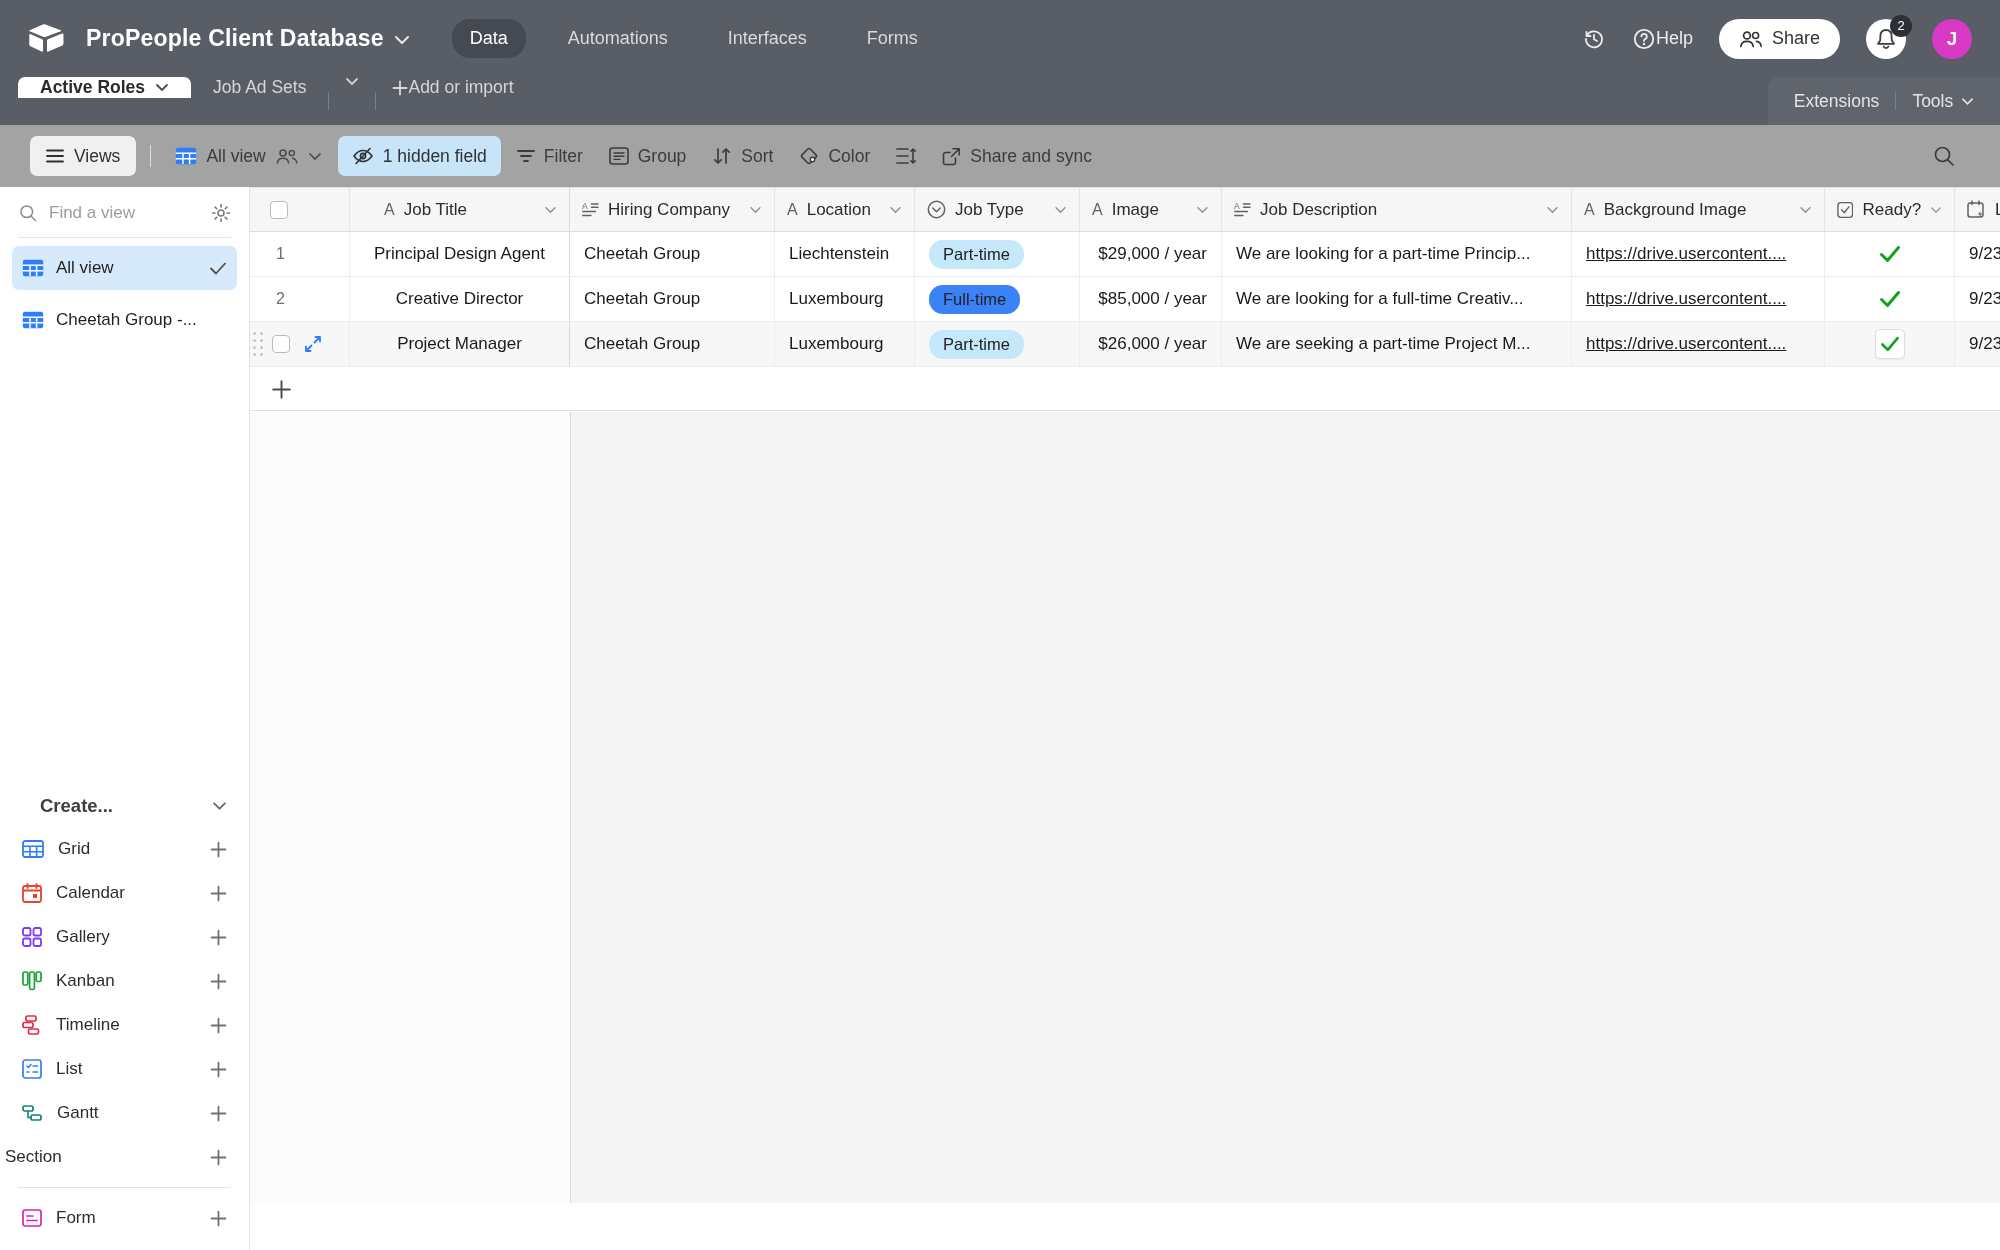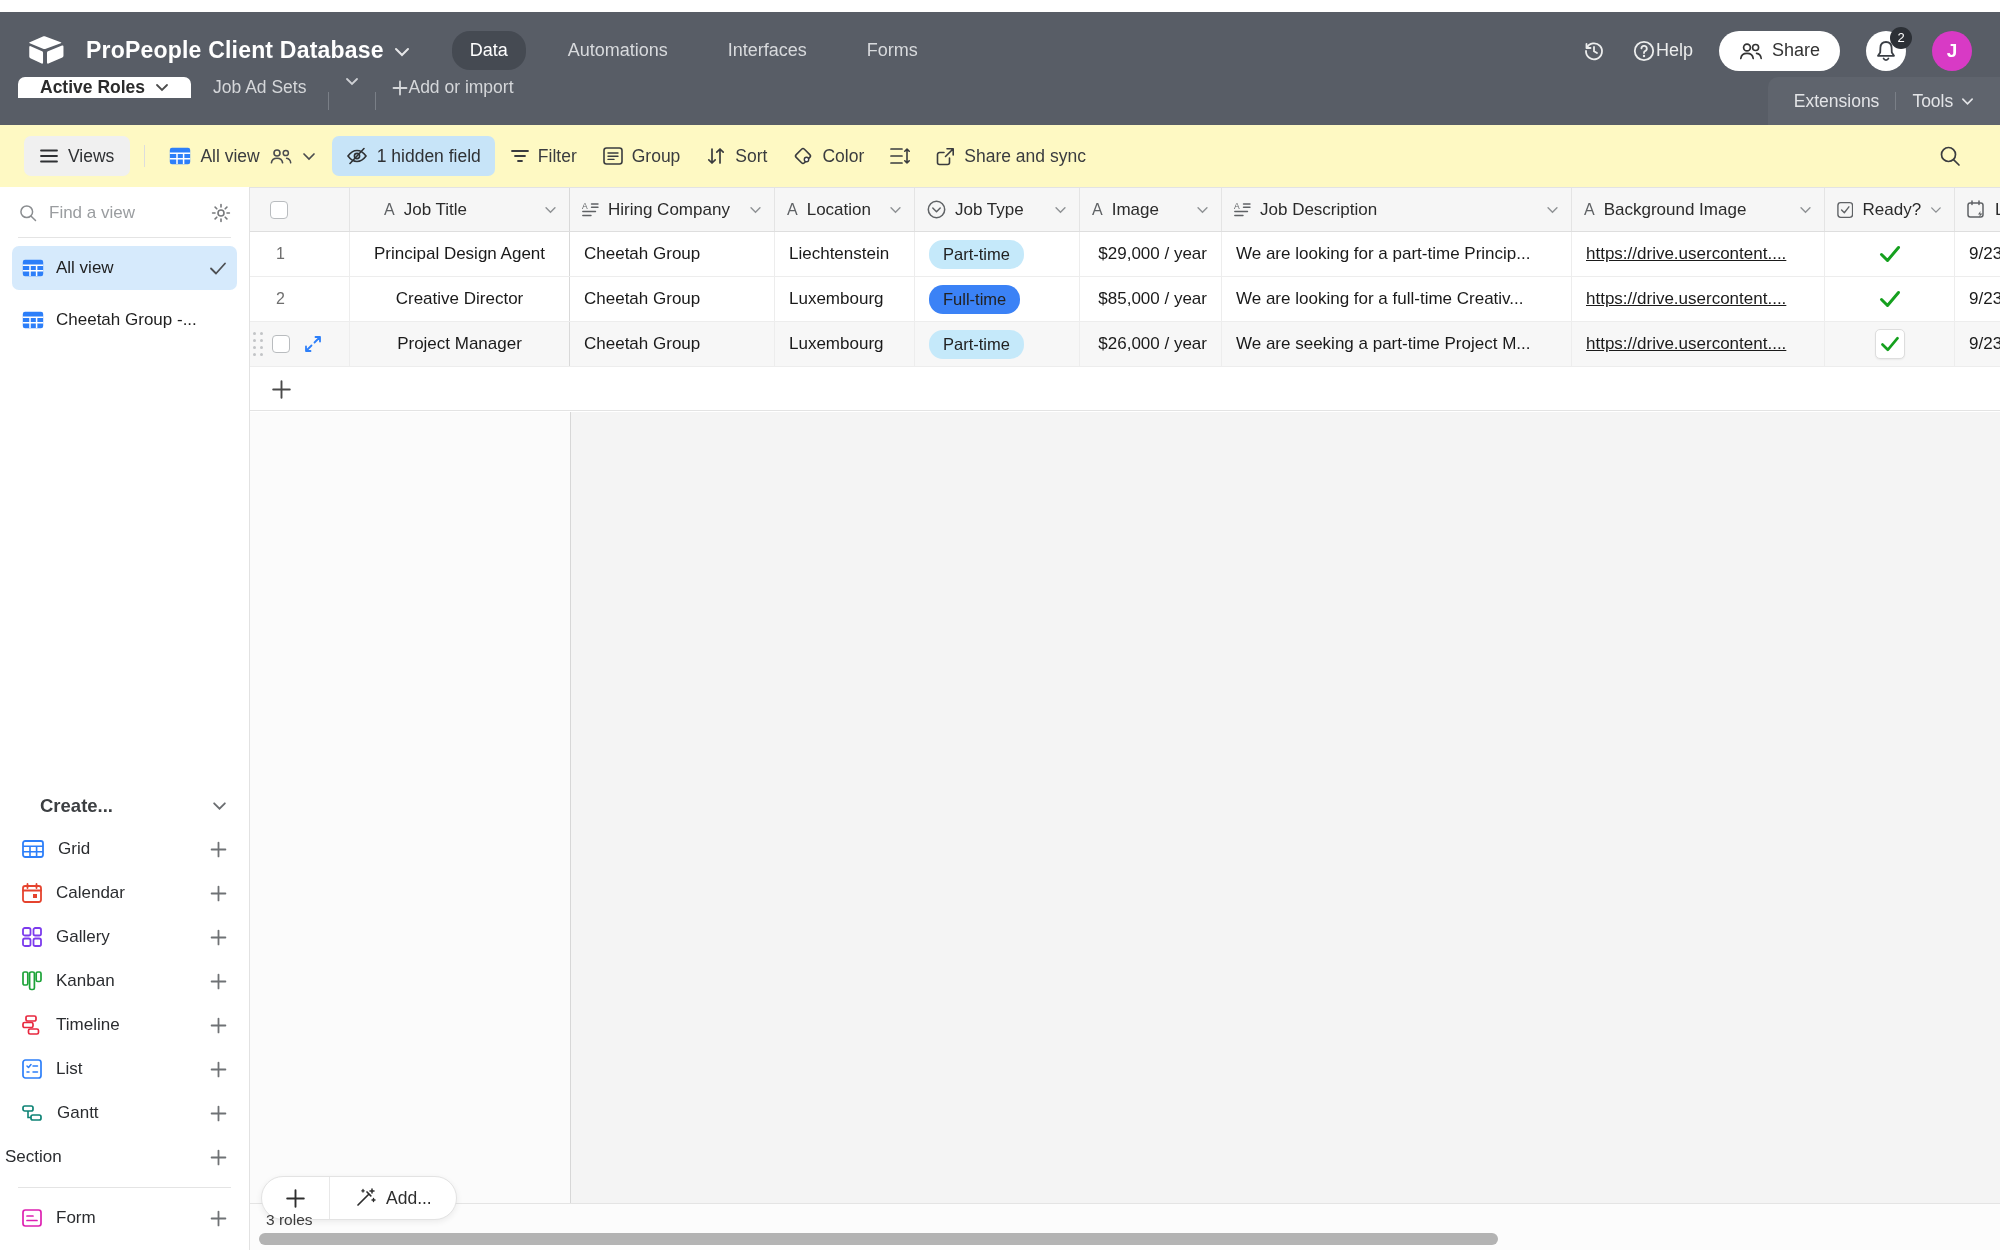--- a/index.html
+++ b/index.html
@@ -1,21 +1,21 @@
 <!DOCTYPE html>
 <html style="--topbar-bg: #585d66; --active-nav-bg: #454a52; --accent-blue: #2d7ff9; --selected-view-bg: #d6eafc; --hidden-pill-bg: #c7e4f8; --check-green: #15a01e; --avatar-bg: #d83ac5; --scroll-thumb: #b3b3b3; --calendar-red: #e5432e; --gallery-purple: #7c3bed; --kanban-green: #1ca338; --timeline-red: #e8283f; --gantt-teal: #0e8375; --form-magenta: #dd21b1;"><head>
 <meta charset="utf-8">
 <style>
   * { margin:0; padding:0; box-sizing:border-box; }
   html,body { width:2000px; height:1250px; overflow:hidden; }
   body { font-family:"Liberation Sans", sans-serif; position:relative; background:#fff; color:#1a1a1a; }
   svg { display:block; }
 
   
-  #topbar { position:absolute; left:0; top:12px; width:2000px; height:77px;
+  #topbar { position:absolute; left:0; top:0; width:2000px; height:77px;
     background:var(--topbar-bg); display:flex; align-items:center; padding:0 28px; }
   .logo { width:38px; height:32px; margin-right:20px; flex:none; }
   .base-title { color:#fff; font-size:23px; font-weight:bold; letter-spacing:.2px; display:flex; align-items:center; gap:10px; cursor:pointer; }
   .title-chev { opacity:.85; margin-top:3px; }
   .top-nav { display:flex; align-items:center; gap:24px; margin-left:42px; }
   .top-nav .nav-item { color:#d8dadd; font-size:18px; padding:9px 18px; border-radius:18px; cursor:pointer; }
   .top-nav .nav-item.active { background:var(--active-nav-bg); color:#fff; }
   .topbar-right { margin-left:auto; display:flex; align-items:center; gap:26px; }
   .icon-btn { color:#eceded; display:flex; align-items:center; font-size:18px; cursor:pointer; }
   .share-btn { background:#fff; color:#333; border-radius:20px; height:40px; padding:0 20px;
@@ -34,22 +34,22 @@
   .table-tab.active { background:#fff; color:#2b2b2b; font-weight:bold; border-radius:7px 7px 0 0; }
   .tab-sep { width:1px; height:18px; background:#7a7f87; align-self:center; }
   .tab-chev-btn { display:flex; align-items:center; padding:0 16px; color:#cfd1d5; cursor:pointer; }
   .add-import { display:flex; align-items:center; color:#d5d7da; font-size:17.5px; padding:0 16px; cursor:pointer; }
   .tabs-right { position:absolute; right:0; top:0; height:48px; width:232px; background:#5f646d;
     border-radius:10px 0 0 0; display:flex; align-items:center; justify-content:center; gap:16px; }
   .tabs-right .tr-item { color:#e3e4e7; font-size:17.5px; cursor:pointer; display:flex; align-items:center; gap:8px; }
   .tr-sep { width:1px; height:18px; background:#7a7f87; }
 
   
-  #toolbar { position:absolute; left:0; top:125px; width:2000px; height:62px; background:#fef9c3;
-    display:flex; align-items:center; padding:0 24px; gap:6px; }
+  #toolbar { position:absolute; left:0; top:125px; width:2000px; height:62px; background:#a3a3a3;
+    display:flex; align-items:center; padding:0 30px; gap:6px; }
   .tb-views { display:flex; align-items:center; gap:10px; background:#f0f0f0; border-radius:7px;
     height:40px; padding:0 16px; font-size:17.5px; color:#2f3134; cursor:pointer; }
   .tb-div { width:1px; height:22px; background:#ddd; margin:0 8px; }
   .tb-item { display:flex; align-items:center; gap:9px; font-size:17.5px; color:#3a3c3f; padding:0 10px; height:40px; cursor:pointer; border-radius:7px; }
   .hidden-pill { background:var(--hidden-pill-bg); border-radius:7px; height:40px; padding:0 14px;
     display:flex; align-items:center; gap:9px; font-size:17.5px; color:#2f3134; cursor:pointer; }
   .tb-search { margin-left:auto; margin-right:14px; cursor:pointer; }
 
   
   #sidebar { position:absolute; left:0; top:187px; width:250px; height:1063px; background:#fff;
@@ -597,33 +597,13 @@
     <svg class="plus-ic" width="19" height="19" viewBox="0 0 16 16">
         <path d="M8 1 V15 M1 8 H15" stroke="#4a4a4a" stroke-width="1.6" stroke-linecap="round"></path>
       </svg>
   </div>
 
   <div class="empty-zone">
     <div class="right-part"></div>
     <div class="frozen-line"></div>
   </div>
 
-  <div class="statusbar">
-    <div class="add-pill">
-      <div class="seg">
-        <svg width="19" height="19" viewBox="0 0 16 16">
-            <path d="M8 1 V15 M1 8 H15" stroke="#2e2e2e" stroke-width="1.6" stroke-linecap="round"></path>
-          </svg>
-      </div>
-      <div class="seg">
-        <svg width="22" height="22" viewBox="0 0 22 22">
-          <path d="M4 18 L15 7 M13 5 L16.8 8.8" stroke="#2e2e2e" stroke-width="1.7" fill="none" stroke-linecap="round"></path>
-          <path d="M18 2 V6 M16 4 H20" stroke="#2e2e2e" stroke-width="1.5" stroke-linecap="round"></path>
-          <path d="M19.5 11.5 V14.5 M18 13 H21" stroke="#2e2e2e" stroke-width="1.4" stroke-linecap="round"></path>
-          <path d="M9 2.5 V5 M7.8 3.8 H10.2" stroke="#2e2e2e" stroke-width="1.3" stroke-linecap="round"></path>
-        </svg>
-        <span>Add...</span>
-      </div>
-    </div>
-    <div class="rolecount">3 roles</div>
-    <div class="hscroll"></div>
-  </div>
 </div>
 
 </body></html>

